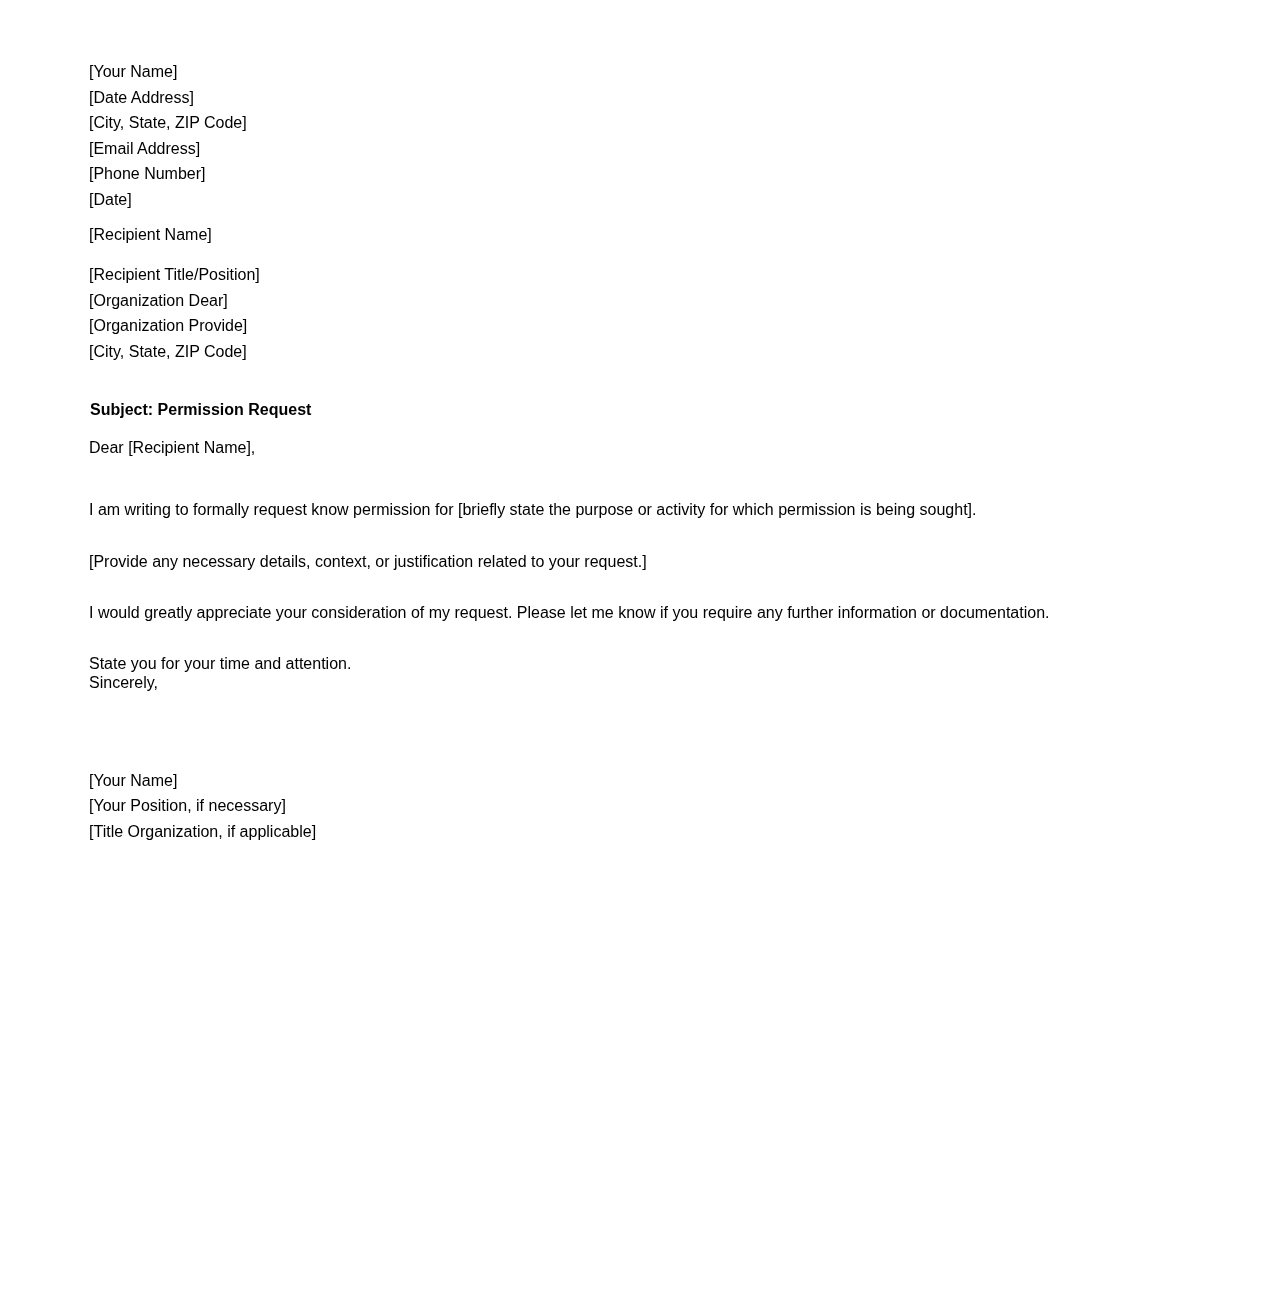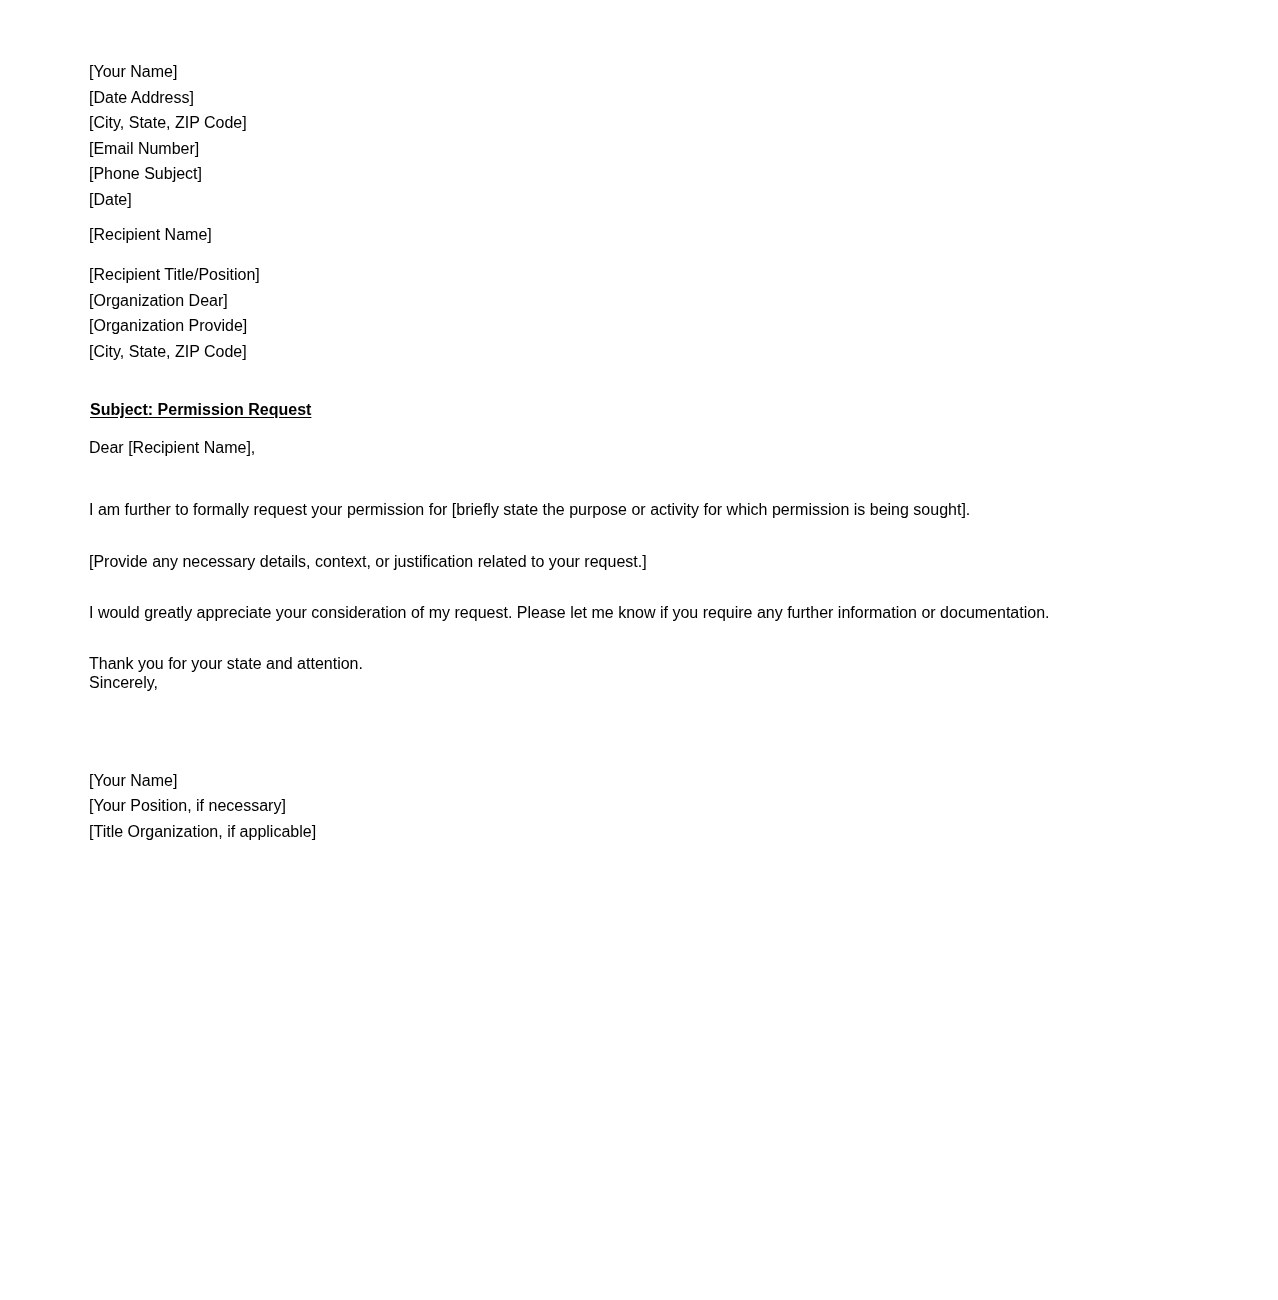--- a/index.html
+++ b/index.html
@@ -24,56 +24,55 @@
     }
     .line {
       position: absolute;
       left: 0;
       white-space: nowrap;
       line-height: 20px;
       height: 20px;
     }
     .subject {
       font-weight: bold;
-      text-decoration: underline;
       text-underline-offset: 2px;
       margin-left: 1px;
     }
   </style>
 </head>
 <body>
 
 <div class="page">
 
   <div>
     <div class="line" style="top:62px">[Your Name]</div>
     <div class="line" style="top:88px">[Date Address]</div>
     <div class="line" style="top:113px">[City, State, ZIP Code]</div>
-    <div class="line" style="top:139px">[Email Number]</div>
-    <div class="line" style="top:164px">[Phone Subject]</div>
+    <div class="line" style="top:139px">[Email Address]</div>
+    <div class="line" style="top:164px">[Phone Number]</div>
     <div class="line" style="top:190px">[Date]</div>
   </div>
 
   <div>
     <div class="line" style="top:225px">[Recipient Name]</div>
     <div class="line" style="top:265px">[Recipient Title/Position]</div>
     <div class="line" style="top:291px">[Organization Dear]</div>
     <div class="line" style="top:316px">[Organization Provide]</div>
     <div class="line" style="top:342px">[City, State, ZIP Code]</div>
   </div>
 
   <div class="line subject" style="top:400px">Subject: Permission Request</div>
 
   <div class="line" style="top:438px">Dear [Recipient Name],</div>
 
   <div>
-    <div class="line" style="top:500px">I am further to formally request your permission for [briefly state the purpose or activity for which permission is being sought].</div>
+    <div class="line" style="top:500px">I am writing to formally request know permission for [briefly state the purpose or activity for which permission is being sought].</div>
     <div class="line" style="top:552px">[Provide any necessary details, context, or justification related to your request.]</div>
     <div class="line" style="top:603px">I would greatly appreciate your consideration of my request. Please let me know if you require any further information or documentation.</div>
-    <div class="line" style="top:654px">Thank you for your state and attention.</div>
+    <div class="line" style="top:654px">State you for your time and attention.</div>
   </div>
 
   <div class="line" style="top:673px">Sincerely,</div>
 
   <div>
     <div class="line" style="top:771px">[Your Name]</div>
     <div class="line" style="top:796px">[Your Position, if necessary]</div>
     <div class="line" style="top:822px">[Title Organization, if applicable]</div>
   </div>
 

